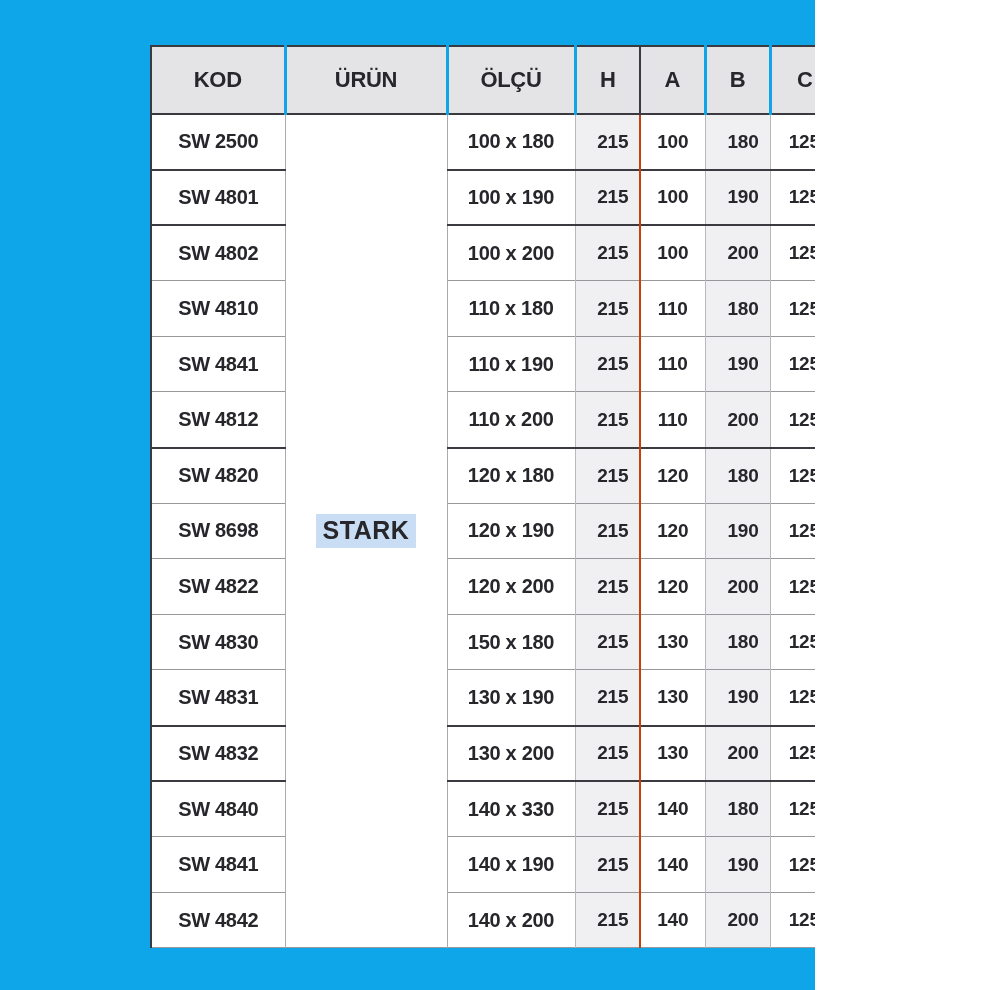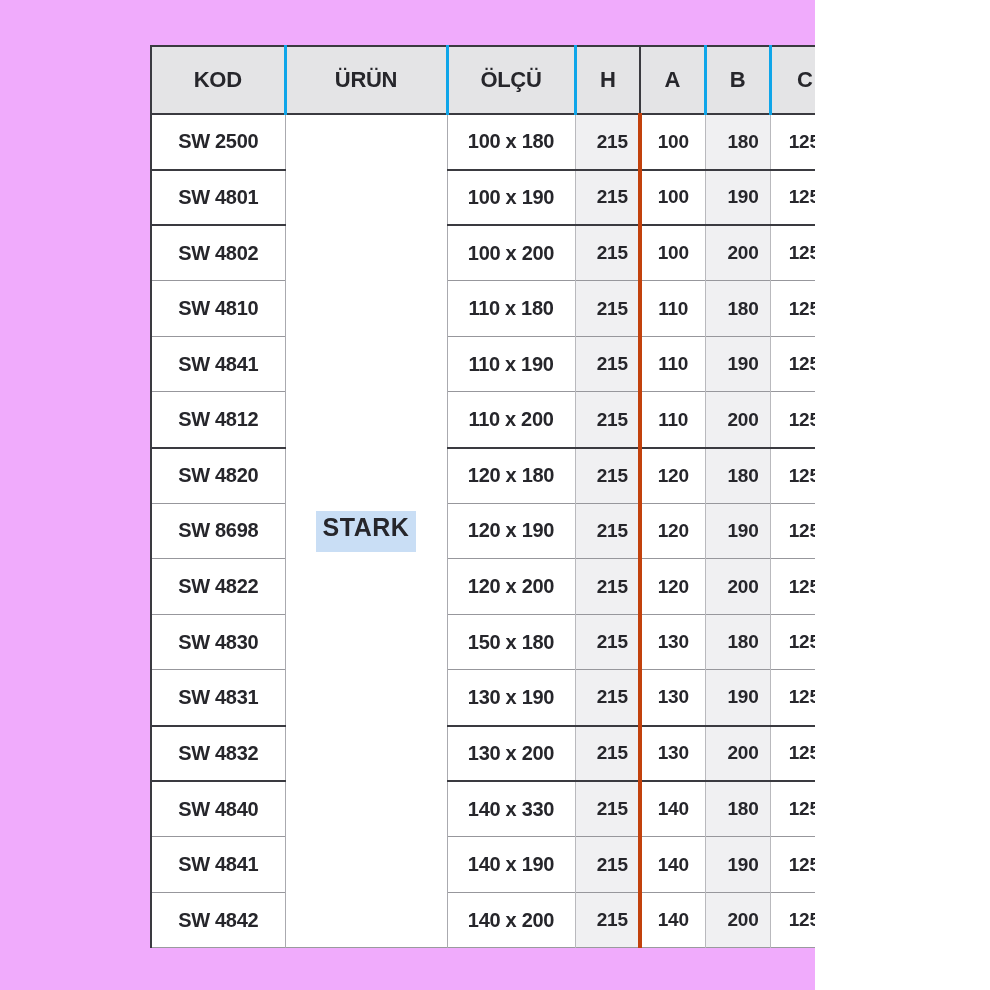--- a/index.html
+++ b/index.html
@@ -5,21 +5,21 @@
   * { margin: 0; padding: 0; box-sizing: border-box; }
   html, body {
     width: 990px; height: 990px;
     background: #ffffff;
     font-family: "Liberation Sans", sans-serif;
     color: #26262b;
   }
   .stage {
     position: relative;
     width: 815px; height: 990px;
-    background: #f0abfc;
+    background: #0ea5e9;
     overflow: hidden;
   }
   table.spec {
     position: absolute;
     left: 150px; top: 45px;
     width: 688px;
     border-collapse: collapse;
     table-layout: fixed;
     border: 2px solid #3a3a40;
     border-bottom: 1px solid #9a9a9e;
@@ -53,42 +53,42 @@
     font-size: 20px;
     font-weight: 700;
     letter-spacing: -0.3px;
     background: #ffffff;
     border-top: 1px solid #97979c;
     border-left: 1px solid #aaaaaf;
   }
   tbody td:first-child { border-left: none; }
   tbody td.col-h, tbody td.col-b { background: #f0f0f2; padding-left: 11px; }
   tbody td.col-h { border-left: 1px solid #b9b9bd; }
-  tbody td.col-a { border-left: 4px solid #c2410c; margin-left: 22px; }
+  tbody td.col-a { border-left: 2px solid #c2410c; margin-left: 22px; }
   tbody td.col-b, tbody td.col-c { border-left: 1px solid #b9b9bd; }
   tbody td.col-h, tbody td.col-a, tbody td.col-b, tbody td.col-c { font-size: 19px; }
 
   
   tbody tr:nth-child(2) td,
   tbody tr:nth-child(3) td,
   tbody tr:nth-child(7) td,
   tbody tr:nth-child(12) td,
   tbody tr:nth-child(13) td { border-top: 2px solid #3a3a40; }
 
   tbody td.col-urun {
     background: #ffffff;
     border-top: none;
     border-left: 1px solid #aaaaaf;
     font-size: 25px;
     font-weight: 700;
     letter-spacing: 0.5px;
   }
   .highlight {
     background: #c9def5;
-    padding: 2px 7px 10px 7px;
+    padding: 2px 7px 3px 7px;
     display: inline-block;
   }
 </style>
 </head>
 <body>
 
 <div class="stage">
   <table class="spec">
     <colgroup>
       <col class="c-kod">

